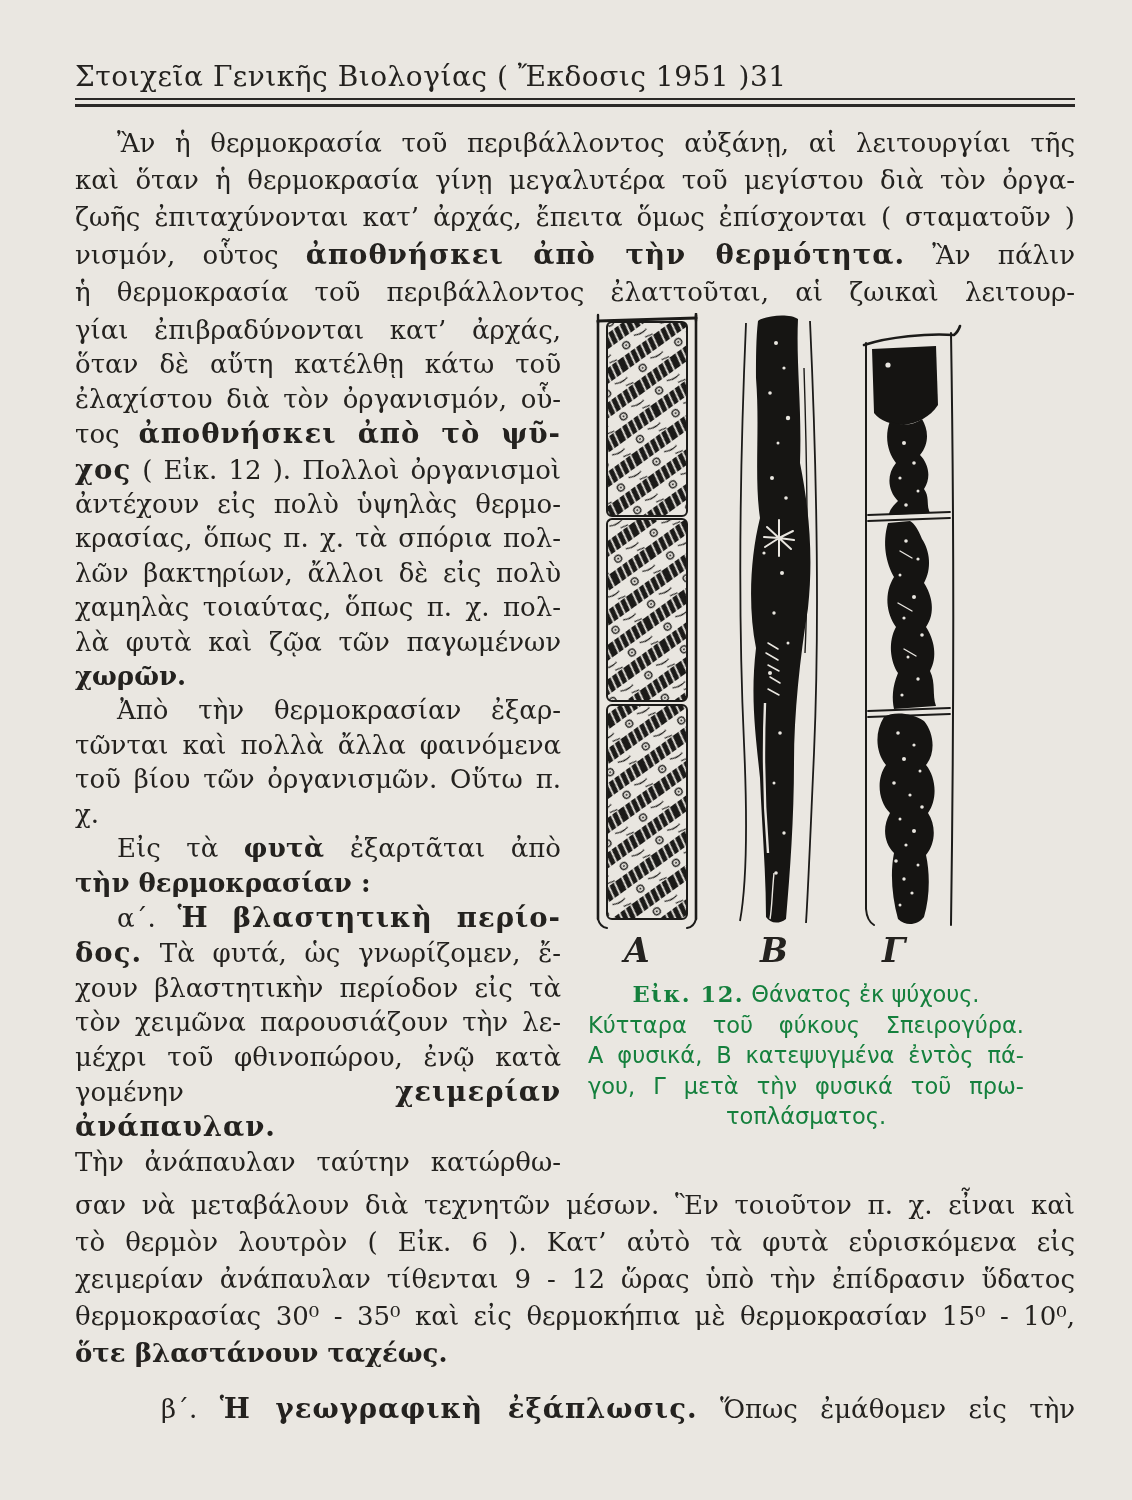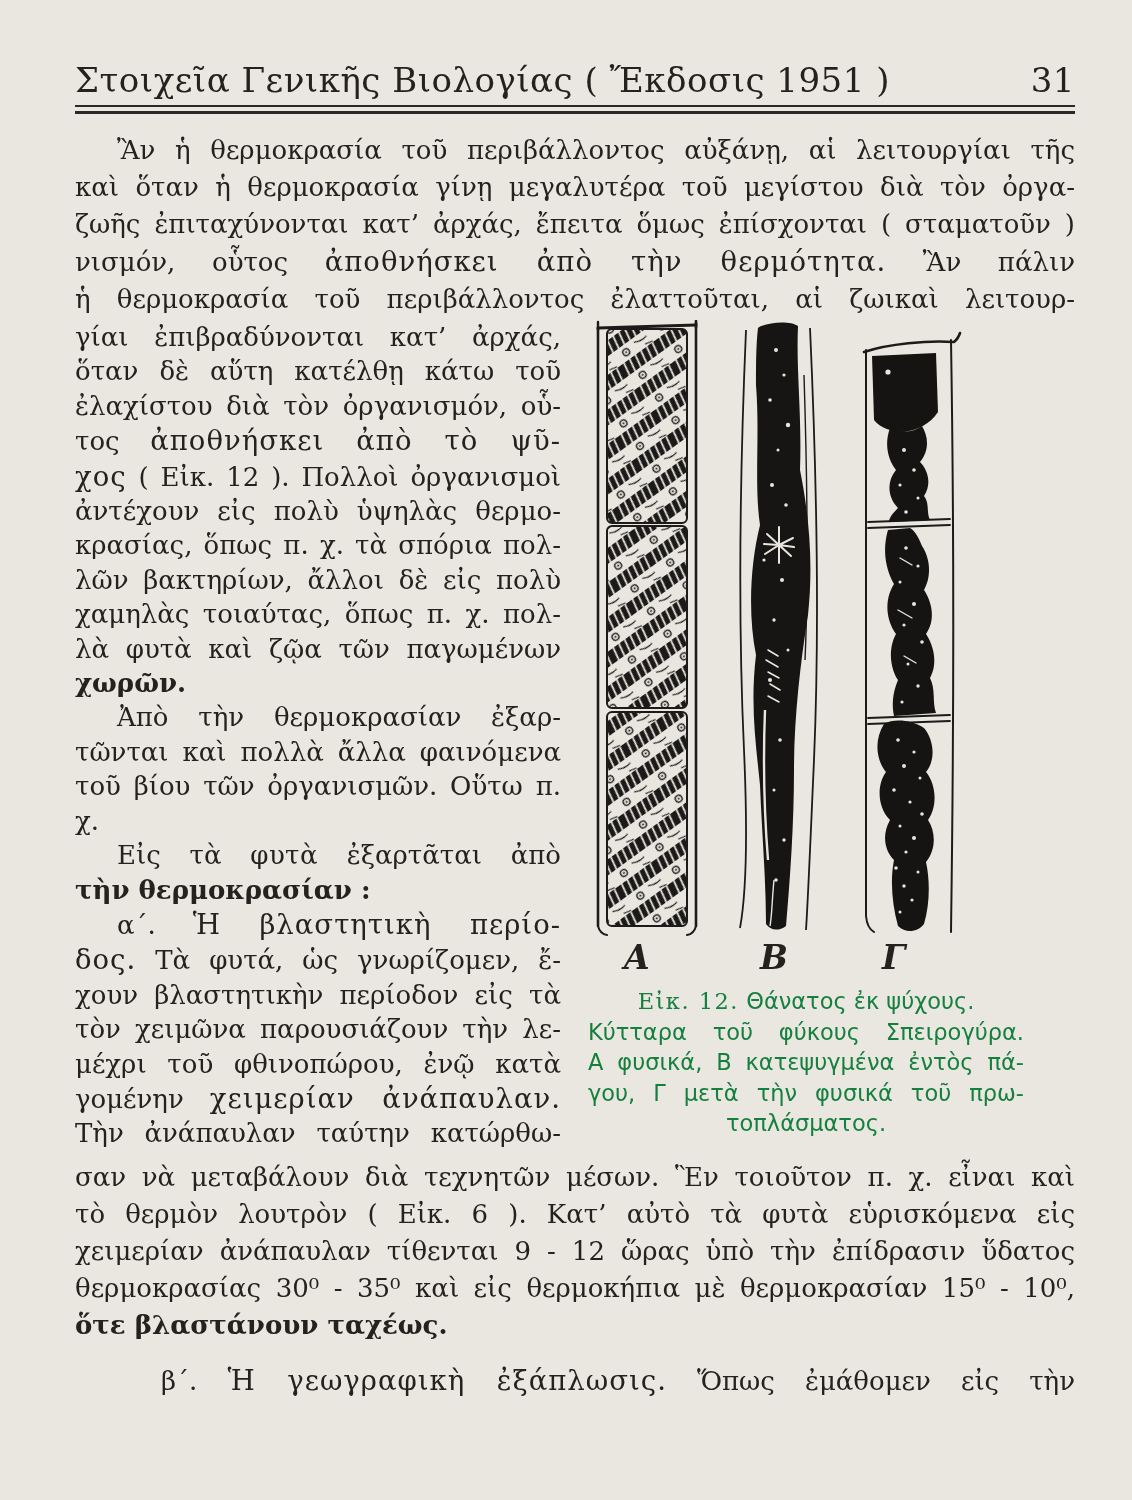--- a/index.html
+++ b/index.html
@@ -5,31 +5,31 @@
   html,body{margin:0;padding:0;}
   .page{
     position:relative;
     width:1132px;height:1500px;
     background:#eae7e1;
     font-family:"DejaVu Serif",serif;
     color:#24221f;
     overflow:hidden;
   }
   .content{position:absolute;left:75px;top:60px;width:1000px;}
-  .header{display:flex;justify-content:space-between;align-items:baseline;font-size:34px;letter-spacing:0.5px;}
+  .header{display:flex;align-items:baseline;font-size:28px;letter-spacing:0.5px;}
   .rules{height:4px;border-top:2px solid #2b2927;border-bottom:3px solid #2b2927;margin-top:5px;}
   .para{font-size:26px;}
   .p1{margin-top:18px;}
   .line{line-height:37px;text-align:justify;text-align-last:justify;white-space:normal;}
   .leftcol .line{line-height:34.4px;}
   .noj{text-align-last:left;font-weight:bold;}
   .center{text-align-last:center;}
   .indent{text-indent:42px;}
   .indent2{text-indent:86px;}
-  .b{font-weight:normal;letter-spacing:0.4px;}
+  .b{font-weight:bold;letter-spacing:0.4px;}
   .lg{font-size:27.5px;letter-spacing:1px;}
   .twocol{display:flex;margin-top:2px;}
   .leftcol{width:486px;font-size:26px;}
   .rightcol{width:514px;padding-left:27px;box-sizing:border-box;}
   .figure-svg{display:block;}
   .labels{position:relative;height:46px;font-style:italic;font-size:33px;font-weight:bold;}
   .labels span{position:absolute;top:2px;}
   .label-a{left:36px;}
   .label-b{left:172px;}
   .label-c{left:294px;}

